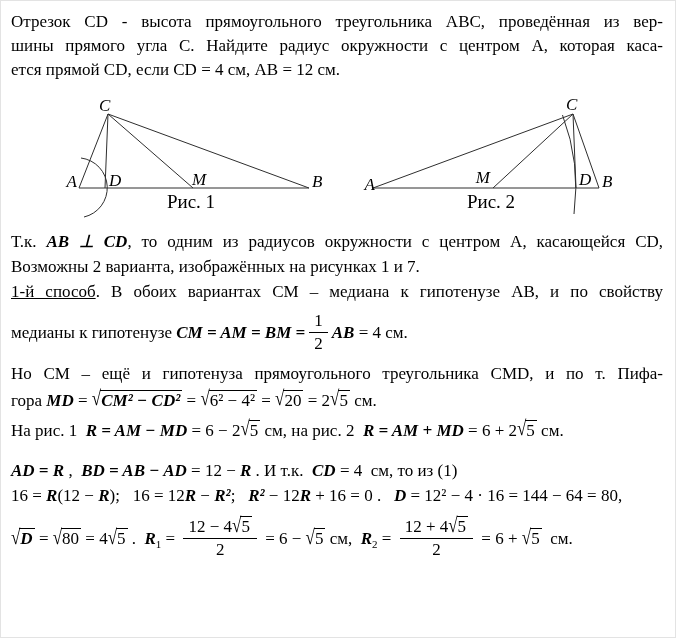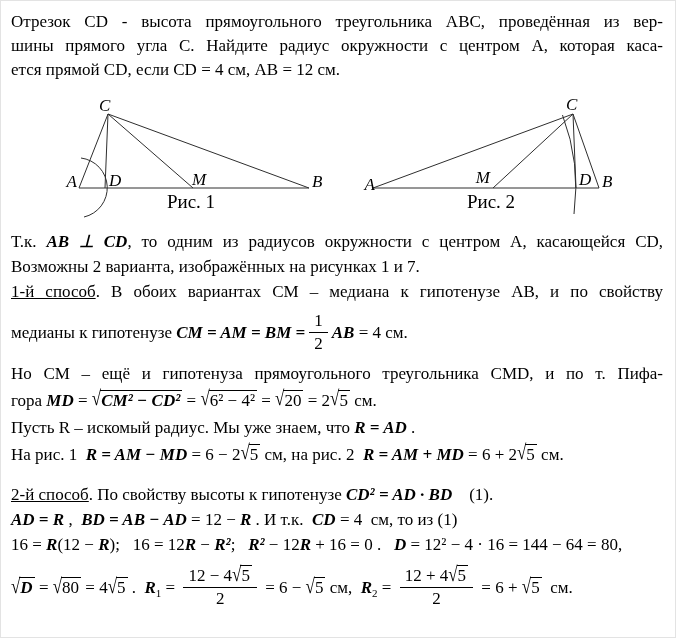--- a/index.html
+++ b/index.html
@@ -103,33 +103,27 @@
   <div class="ln fm-median">
     <span data-bind="way1.median.pre">медианы к гипотенузе </span><span class="mi" data-bind="way1.median.eq">CM = AM = BM =</span><span class="frac"><span class="num" data-bind="way1.median.num">1</span><span class="den" data-bind="way1.median.den">2</span></span><span class="mi" data-bind="way1.median.ab">AB</span><span data-bind="way1.median.post"> = 4 см.</span>
   </div>
 
   <div class="ln just"><span data-bind="way1.pyth_intro">Но CM – ещё и гипотенуза прямоугольного треугольника CMD, и по т. Пифа-</span></div>
 
   <div class="ln fm-md">
     <span data-bind="way1.pyth.pre">гора </span><span class="mi" data-bind="way1.pyth.md">MD</span><span data-bind="way1.pyth.eq1"> = </span><span class="sqrt"><span class="rs" data-bind="sym.sqrt">√</span><span class="rad mi" data-bind="way1.pyth.rad1">CM² − CD²</span></span><span data-bind="way1.pyth.eq2"> = </span><span class="sqrt"><span class="rs" data-bind="sym.sqrt">√</span><span class="rad" data-bind="way1.pyth.rad2">6² − 4²</span></span><span data-bind="way1.pyth.eq3"> = </span><span class="sqrt"><span class="rs" data-bind="sym.sqrt">√</span><span class="rad" data-bind="way1.pyth.rad3">20</span></span><span data-bind="way1.pyth.eq4"> = 2</span><span class="sqrt"><span class="rs" data-bind="sym.sqrt">√</span><span class="rad" data-bind="way1.pyth.rad4">5</span></span><span data-bind="way1.pyth.post"> см.</span>
   </div>
 
-  <div class="ln">
-    <span data-bind="way1.letr.pre">Пусть R – искомый радиус. Мы уже знаем, что </span><span class="mi" data-bind="way1.letr.math">R = AD</span><span data-bind="way1.letr.post"> .</span>
-  </div>
 
   <div class="ln fm-res">
     <span data-bind="way1.res.pre1">На рис. 1  </span><span class="mi" data-bind="way1.res.m1">R = AM − MD</span><span data-bind="way1.res.t1"> = 6 − 2</span><span class="sqrt"><span class="rs" data-bind="sym.sqrt">√</span><span class="rad" data-bind="way1.res.rad1">5</span></span><span data-bind="way1.res.mid"> см, на рис. 2  </span><span class="mi" data-bind="way1.res.m2">R = AM + MD</span><span data-bind="way1.res.t2"> = 6 + 2</span><span class="sqrt"><span class="rs" data-bind="sym.sqrt">√</span><span class="rad" data-bind="way1.res.rad2">5</span></span><span data-bind="way1.res.post"> см.</span>
   </div>
 
   <div class="gap"></div>
 
-  <div class="ln25">
-    <span class="u" data-bind="way2.title">2-й способ</span><span data-bind="way2.intro">. По свойству высоты к гипотенузе </span><span class="mi" data-bind="way2.h">CD² = AD · BD</span><span data-bind="way2.ref">    (1).</span>
-  </div>
 
   <div class="ln25">
     <span class="mi" data-bind="way2.sub.m1">AD = R</span><span data-bind="way2.sub.t1"> ,  </span><span class="mi" data-bind="way2.sub.m2">BD = AB − AD</span><span data-bind="way2.sub.t2"> = 12 − </span><span class="mi" data-bind="way2.sub.m3">R</span><span data-bind="way2.sub.t3"> . И т.к.  </span><span class="mi" data-bind="way2.sub.m4">CD</span><span data-bind="way2.sub.t4"> = 4  см, то из (1)</span>
   </div>
 
   <div class="ln25">
     <span data-bind="way2.quad.t1">16 = </span><span class="mi" data-bind="way2.quad.m1">R</span><span data-bind="way2.quad.t2">(12 − </span><span class="mi" data-bind="way2.quad.m2">R</span><span data-bind="way2.quad.t3">);   16 = 12</span><span class="mi" data-bind="way2.quad.m3">R</span><span data-bind="way2.quad.t4"> − </span><span class="mi" data-bind="way2.quad.m4">R²</span><span data-bind="way2.quad.t5">;   </span><span class="mi" data-bind="way2.quad.m5">R²</span><span data-bind="way2.quad.t6"> − 12</span><span class="mi" data-bind="way2.quad.m6">R</span><span data-bind="way2.quad.t7"> + 16 = 0 .   </span><span class="mi" data-bind="way2.quad.m7">D</span><span data-bind="way2.quad.t8"> = 12² − 4 · 16 = 144 − 64 = 80,</span>
   </div>
 
   <div class="ln fm-roots">

